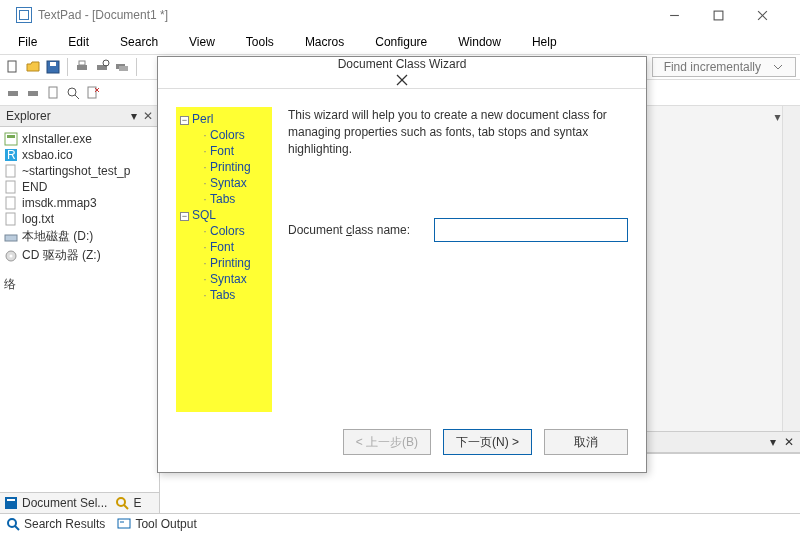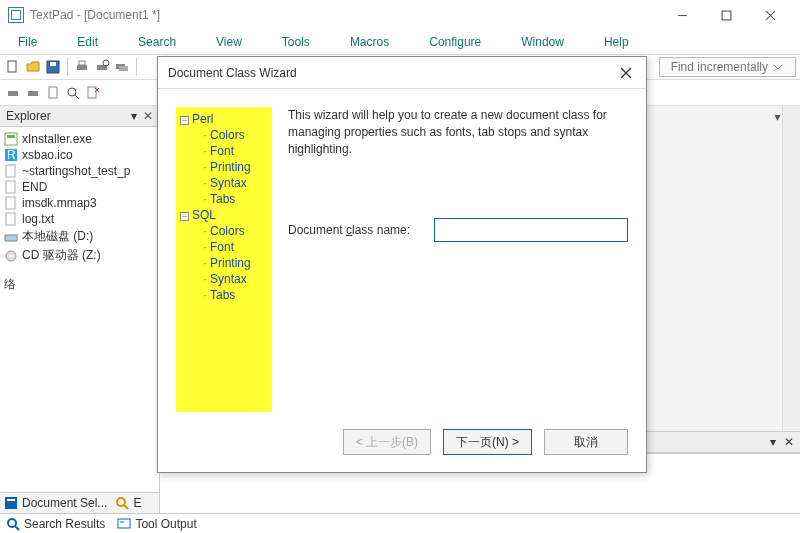--- a/index.html
+++ b/index.html
@@ -1,30 +1,30 @@
 <!DOCTYPE html>
 <html><head>
 <meta charset="utf-8">
 <style>
 *{box-sizing:border-box;margin:0;padding:0;font-family:"Microsoft YaHei",Segoe UI,Tahoma,sans-serif;font-size:12px;}
 body{background:#fff;color:#333;width:800px;height:533px;overflow:hidden;position:relative;}
-.titlebar{height:30px;background:#fff;display:flex;align-items:center;padding:0 8px;color:#777;}
+.titlebar{height:30px;background:#fff;display:flex;align-items:center;padding:0 16px;color:#777;}
 .titlebar .app-ico{width:16px;height:16px;margin-right:6px;background:#fff;border:1px solid #3a7ab8;position:relative;}
 .titlebar .app-ico:before{content:"";position:absolute;left:2px;top:2px;width:8px;height:8px;border:1px solid #3a7ab8;}
 .titlebar .title-gap{flex:1;}
 .win-btn{width:44px;height:28px;display:flex;align-items:center;justify-content:center;color:#555;}
 .win-btn svg{width:11px;height:11px;}
-.menubar{height:24px;display:flex;align-items:center;padding:0 8px;gap:20px;color:#0f766e;}
+.menubar{height:24px;display:flex;align-items:center;padding:0 8px;gap:11px;color:#000000;}
 .menubar span{padding:3px 10px;}
 .toolbar{height:26px;border-top:1px solid #ddd;border-bottom:1px solid #ddd;display:flex;align-items:center;padding:0 4px;gap:2px;}
 .tool-ico{width:18px;height:18px;display:flex;align-items:center;justify-content:center;}
 .tool-ico svg{width:16px;height:16px;}
 .tool-sep{width:1px;height:18px;background:#ccc;margin:0 3px;}
 .toolbar2{height:26px;border-bottom:1px solid #ddd;display:flex;align-items:center;padding:0 4px;gap:2px;}
-.findbox{margin-left:auto;display:flex;align-items:center;border:1px solid #bbb;background:#fafafa;padding:2px 11px;gap:4px;color:#777;}
+.findbox{margin-left:auto;display:flex;align-items:center;border:1px solid #bbb;background:#fafafa;padding:2px 11px;gap:11px;color:#777;}
 
 .body-area{display:flex;height:calc(100% - 30px - 24px - 26px - 26px - 20px);}
 .sidebar{width:160px;border-right:1px solid #ccc;display:flex;flex-direction:column;}
 .panel-header{background:#eee;padding:3px 6px;font-weight:normal;border-bottom:1px solid #ccc;display:flex;align-items:center;}
 .panel-header .spacer{flex:1;}
 .panel-header .x{color:#555;}
 .tree-area{flex:1;overflow:auto;padding:4px 2px;}
 .tree-item{display:flex;align-items:center;gap:4px;padding:1px 2px;white-space:nowrap;}
 .ico-sm{width:14px;height:14px;flex:0 0 14px;}
 .main{flex:1;background:#eee;display:flex;flex-direction:column;position:relative;}
@@ -32,21 +32,21 @@
 .panel-x{position:absolute;right:6px;top:4px;color:#555;}
 
 .bottom-tabs{border-top:1px solid #ccc;padding:3px 6px;display:flex;align-items:center;gap:12px;}
 .btab{display:flex;align-items:center;gap:4px;color:#333;}
 .btab .ico{width:14px;height:14px;}
 
 .doc-sel{border-top:1px solid #ccc;padding:3px 4px;display:flex;align-items:flex-end;gap:4px;background:#f4f4f4;}
 .sr-bar{border-top:1px solid #ccc;border-bottom:1px solid #ccc;background:#eee;padding:3px 6px;display:flex;align-items:center;}
 
 .dialog{position:absolute;left:157px;top:56px;width:490px;height:417px;background:#fff;border:1px solid #888;box-shadow:2px 2px 8px rgba(0,0,0,0.2);display:flex;flex-direction:column;}
-.dlg-title{height:32px;display:flex;align-items:center;padding:0 10px;border-bottom:1px solid #ddd;}
+.dlg-title{height:32px;display:flex;align-items:center;padding:0 10px;border-bottom:1px solid #ddd;flex-direction:column;}
 .dlg-title span{flex:1;}
 .dlg-close{width:20px;height:20px;display:flex;align-items:center;justify-content:center;}
 .dlg-body{flex:1;display:flex;padding:18px 18px 10px 18px;gap:16px;}
 .dlg-tree{width:96px;background:#ffff33;padding:4px 2px;line-height:16px;color:#1a4aa0;}
 .dlg-tree .node{white-space:nowrap;padding-left:2px;}
 .dlg-tree .child{padding-left:22px;}
 .dlg-tree .dotted{display:inline-block;width:10px;text-align:center;color:#888;}
 .exp{display:inline-block;width:9px;height:9px;border:1px solid #888;background:#fff;color:#555;font-size:9px;line-height:7px;text-align:center;margin-right:3px;}
 .dlg-right{flex:1;}
 .dlg-right p{color:#333;line-height:17px;}

